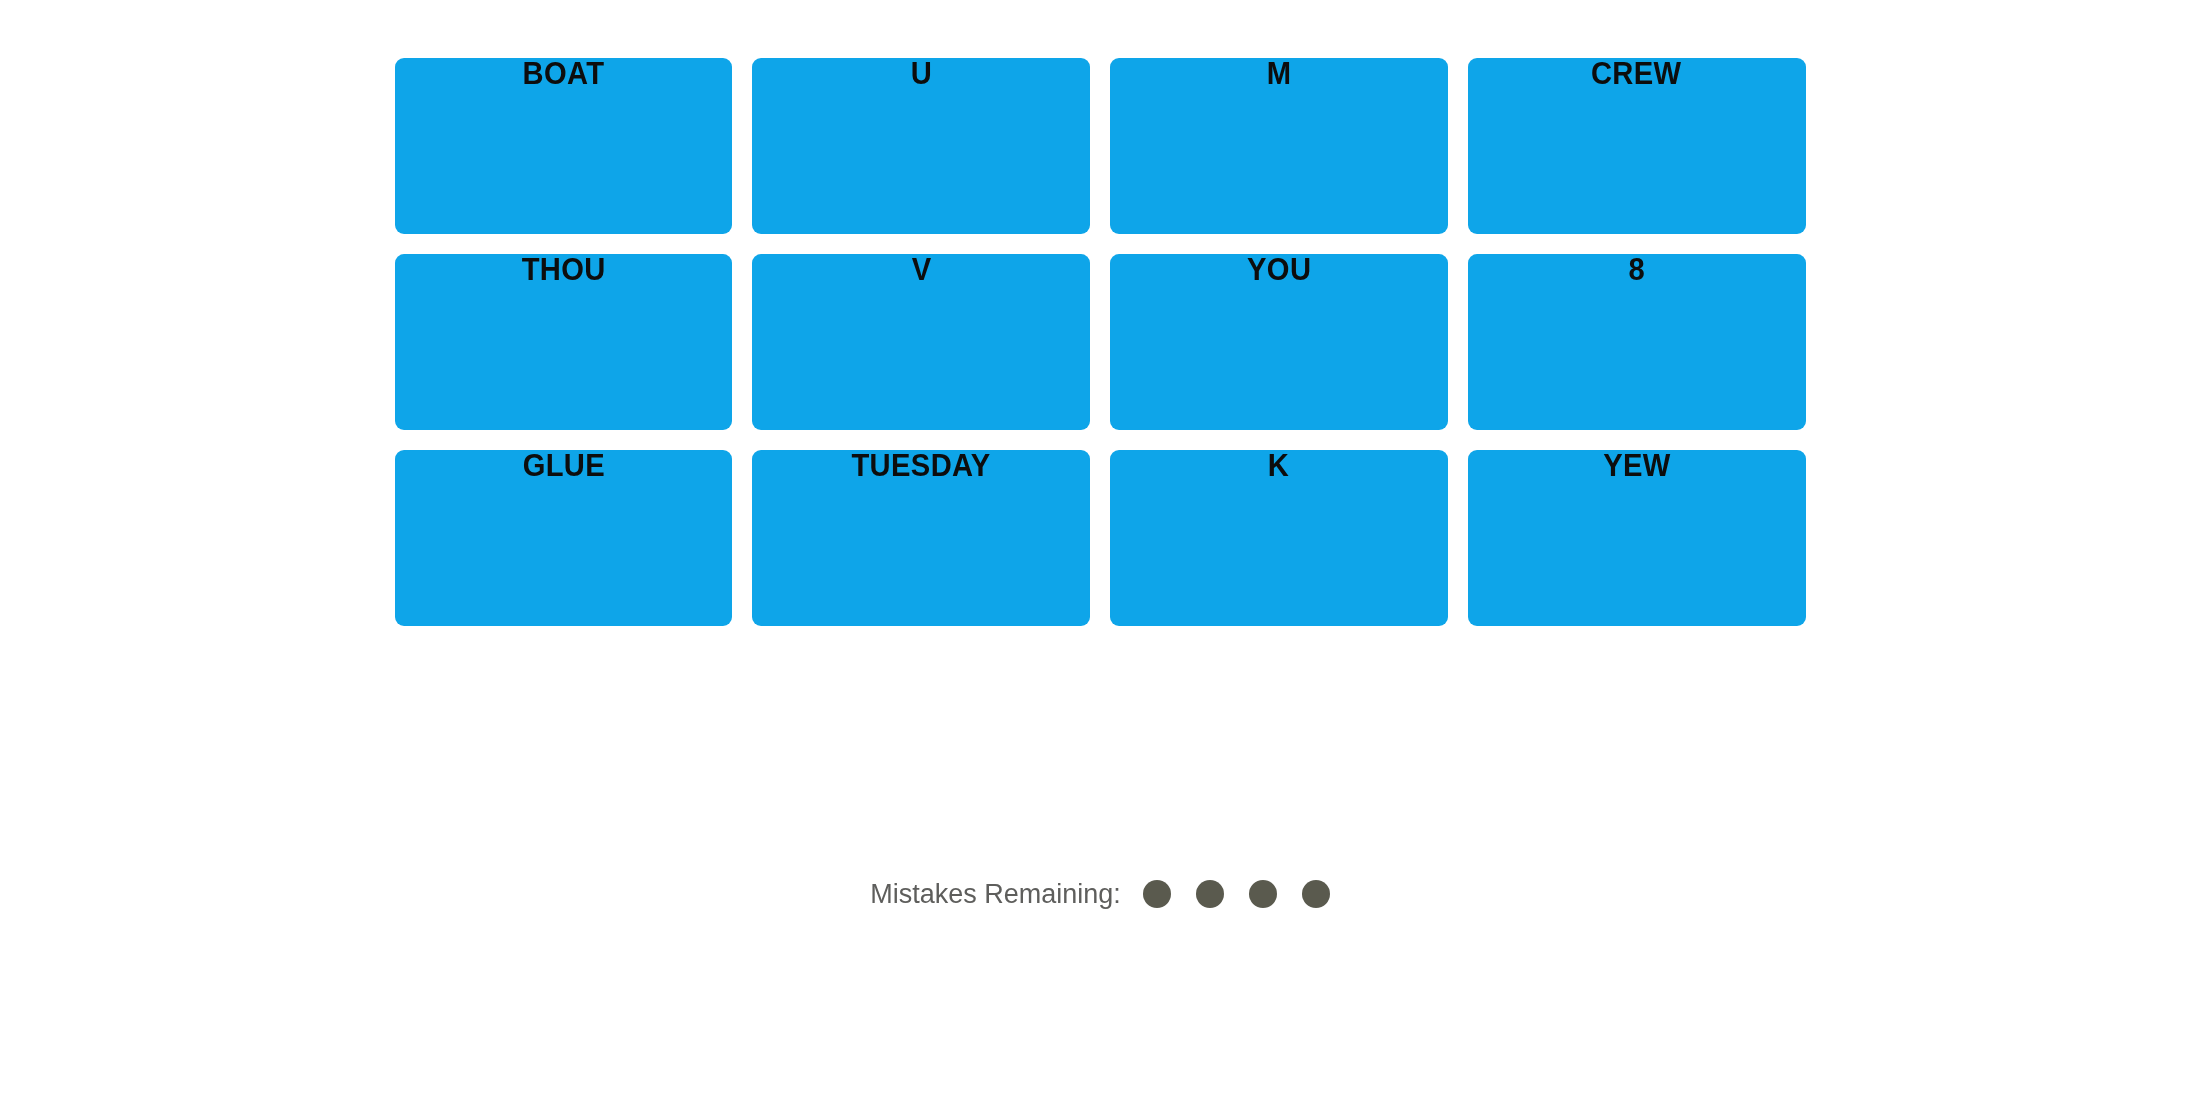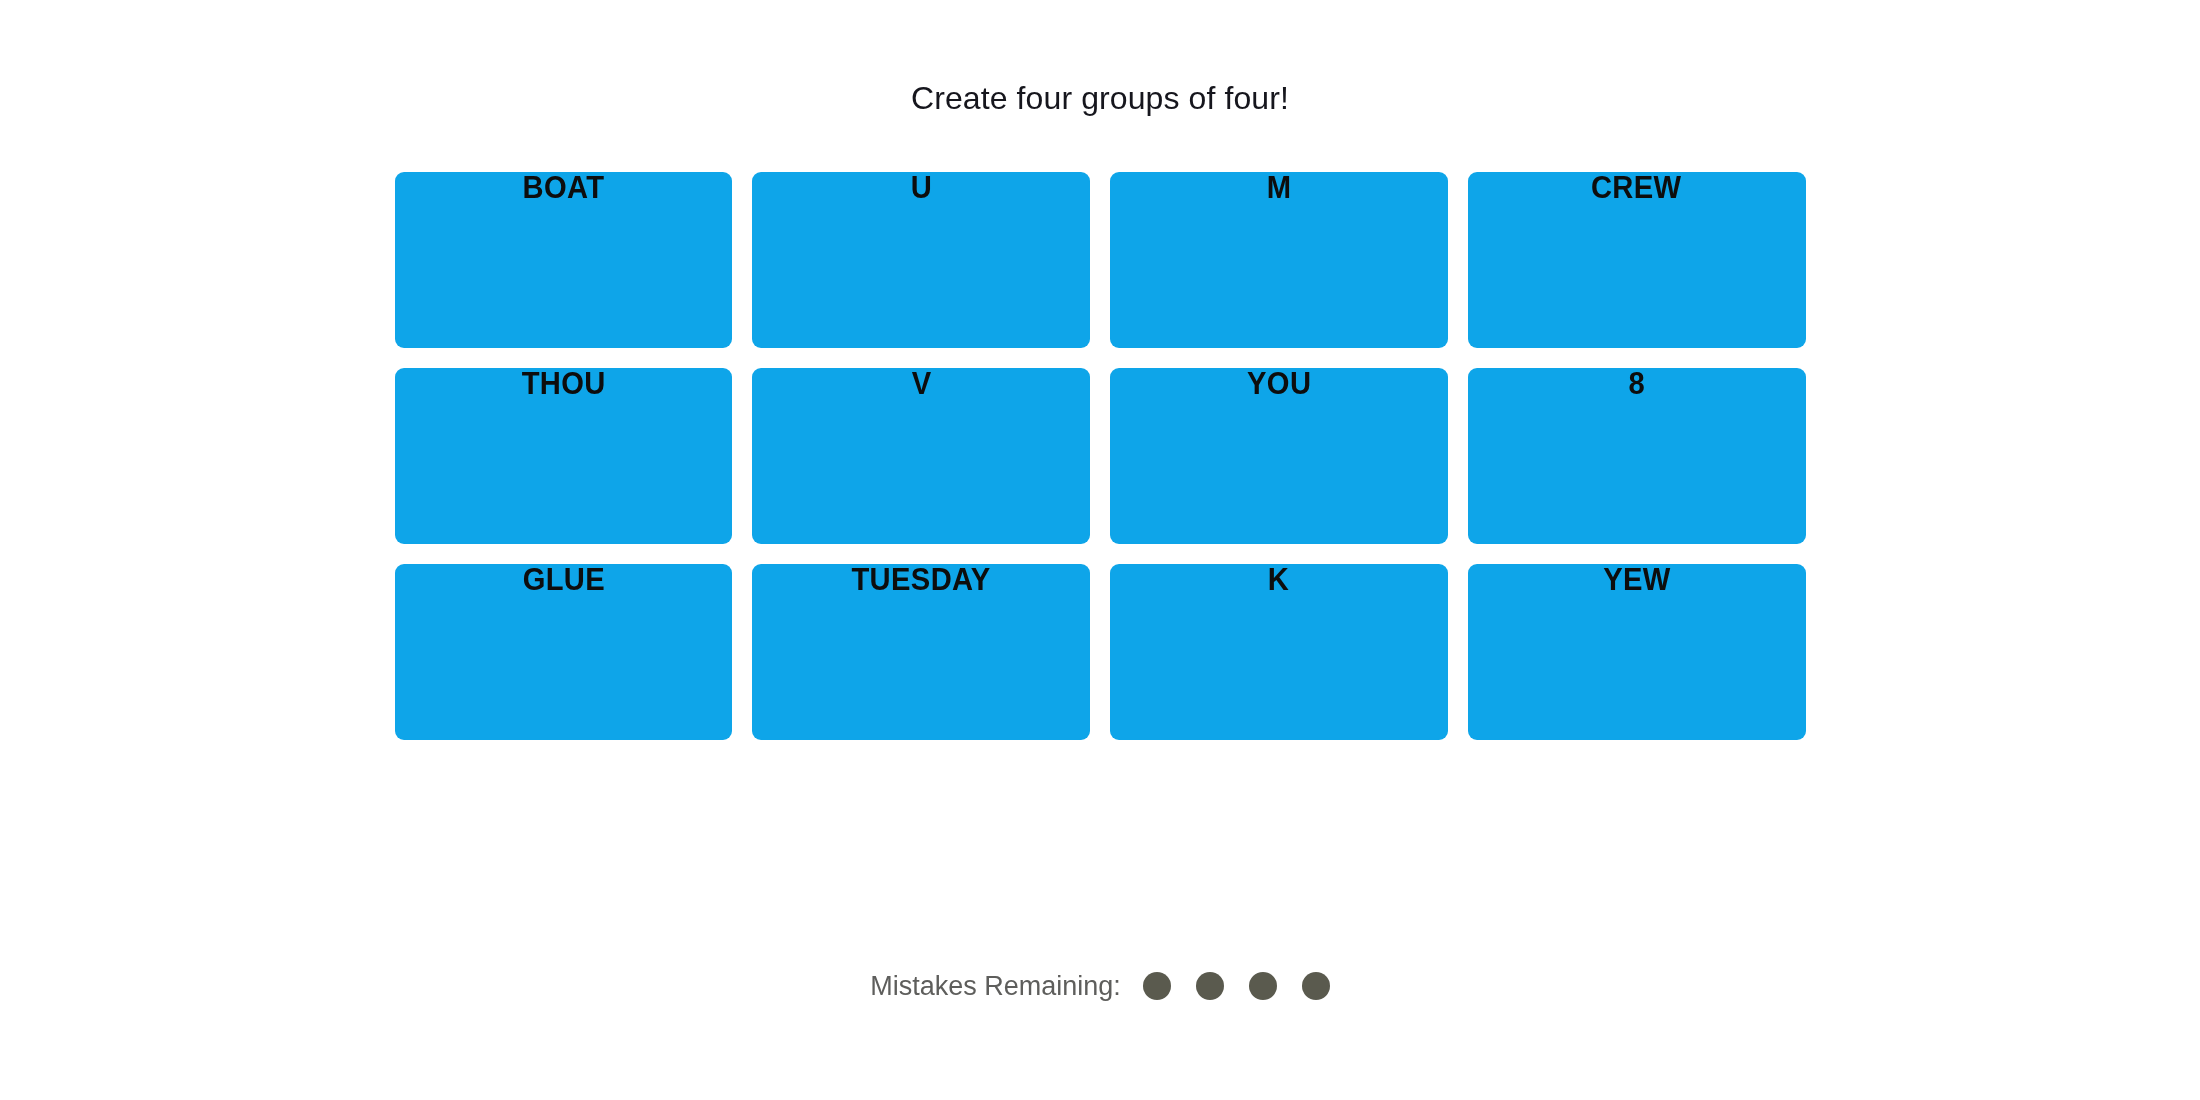--- a/index.html
+++ b/index.html
@@ -70,21 +70,21 @@
     letter-spacing: 0.4px;
     line-height: 1;
     text-align: center;
     user-select: none;
     white-space: nowrap;
     transform: scaleX(0.94);
   }
 
   
   .mistakes-bar {
-    margin-top: 36px;
+    margin-top: 58px;
     display: flex;
     align-items: center;
     justify-content: center;
     gap: 17px;
   }
 
   .mistakes-label {
     font-size: 27px;
     font-weight: 400;
     color: #5e5e5c;
@@ -106,21 +106,20 @@
     border-radius: 50%;
     background: #5a5a4e;
     flex: 0 0 auto;
   }
 </style>
 </head>
 <body>
 
 <div id="game-root">
 
-  <h1 class="puzzle-title">Create four groups of four!</h1>
 
   <div class="tile-grid">
       <button class="tile">
         <span class="tile-label">BOAT</span>
       </button>
       <button class="tile">
         <span class="tile-label">U</span>
       </button>
       <button class="tile">
         <span class="tile-label">M</span>

